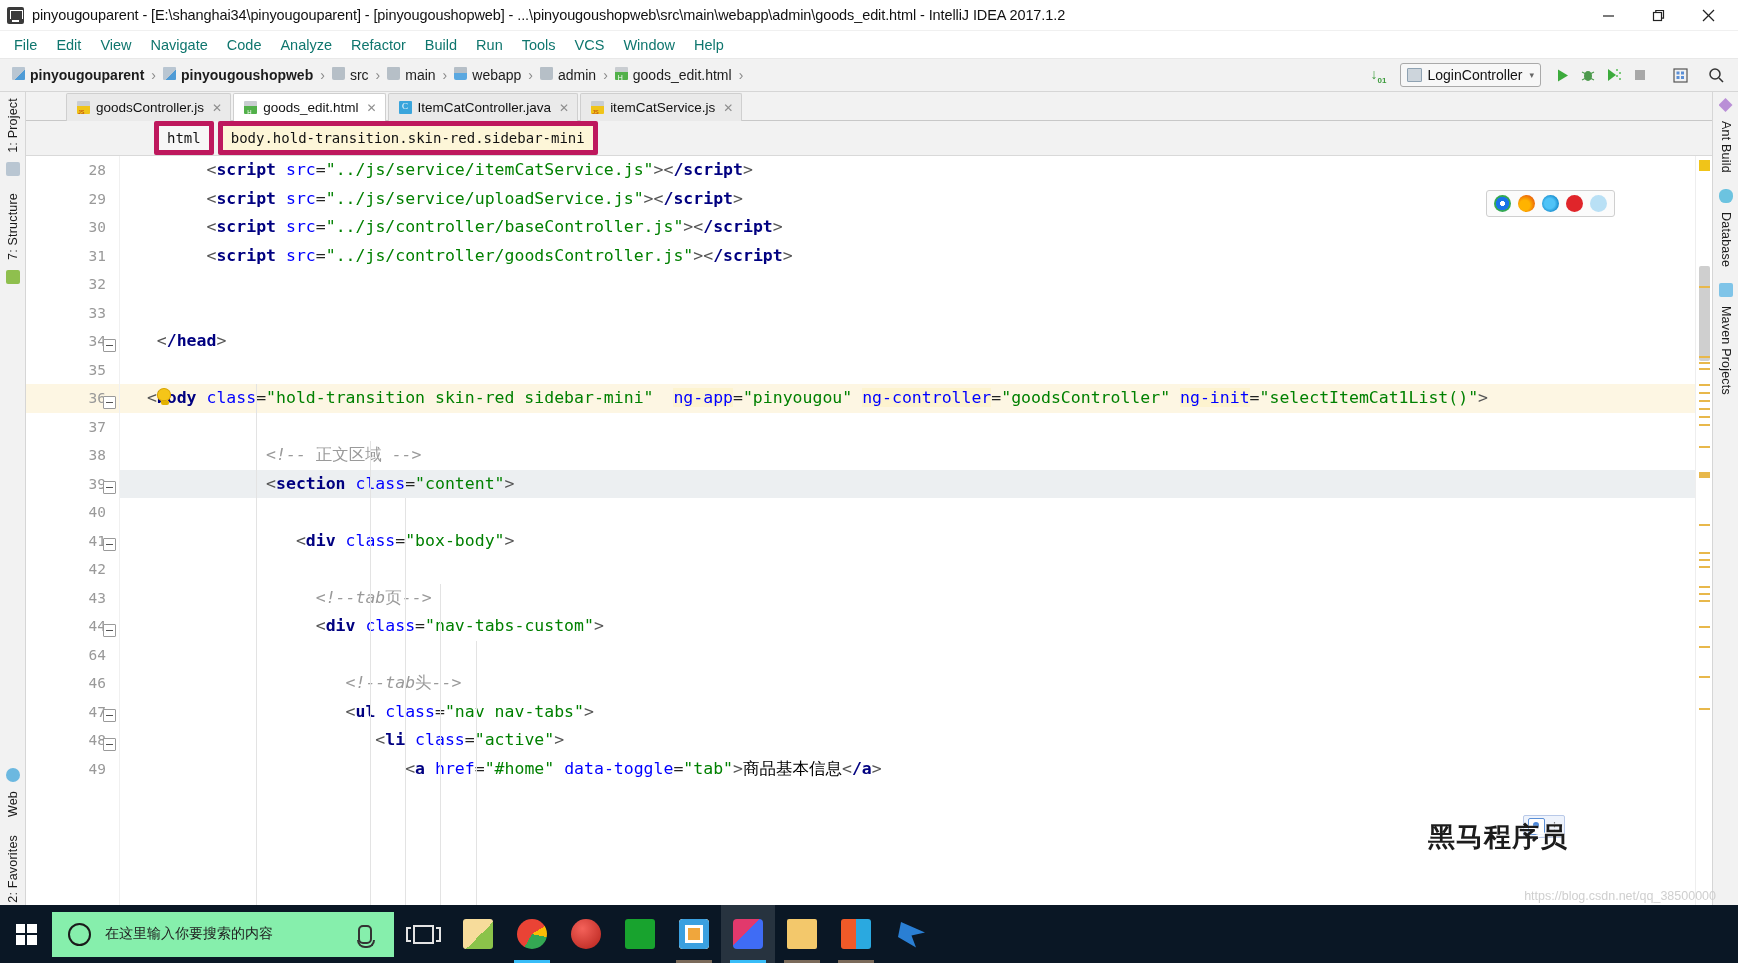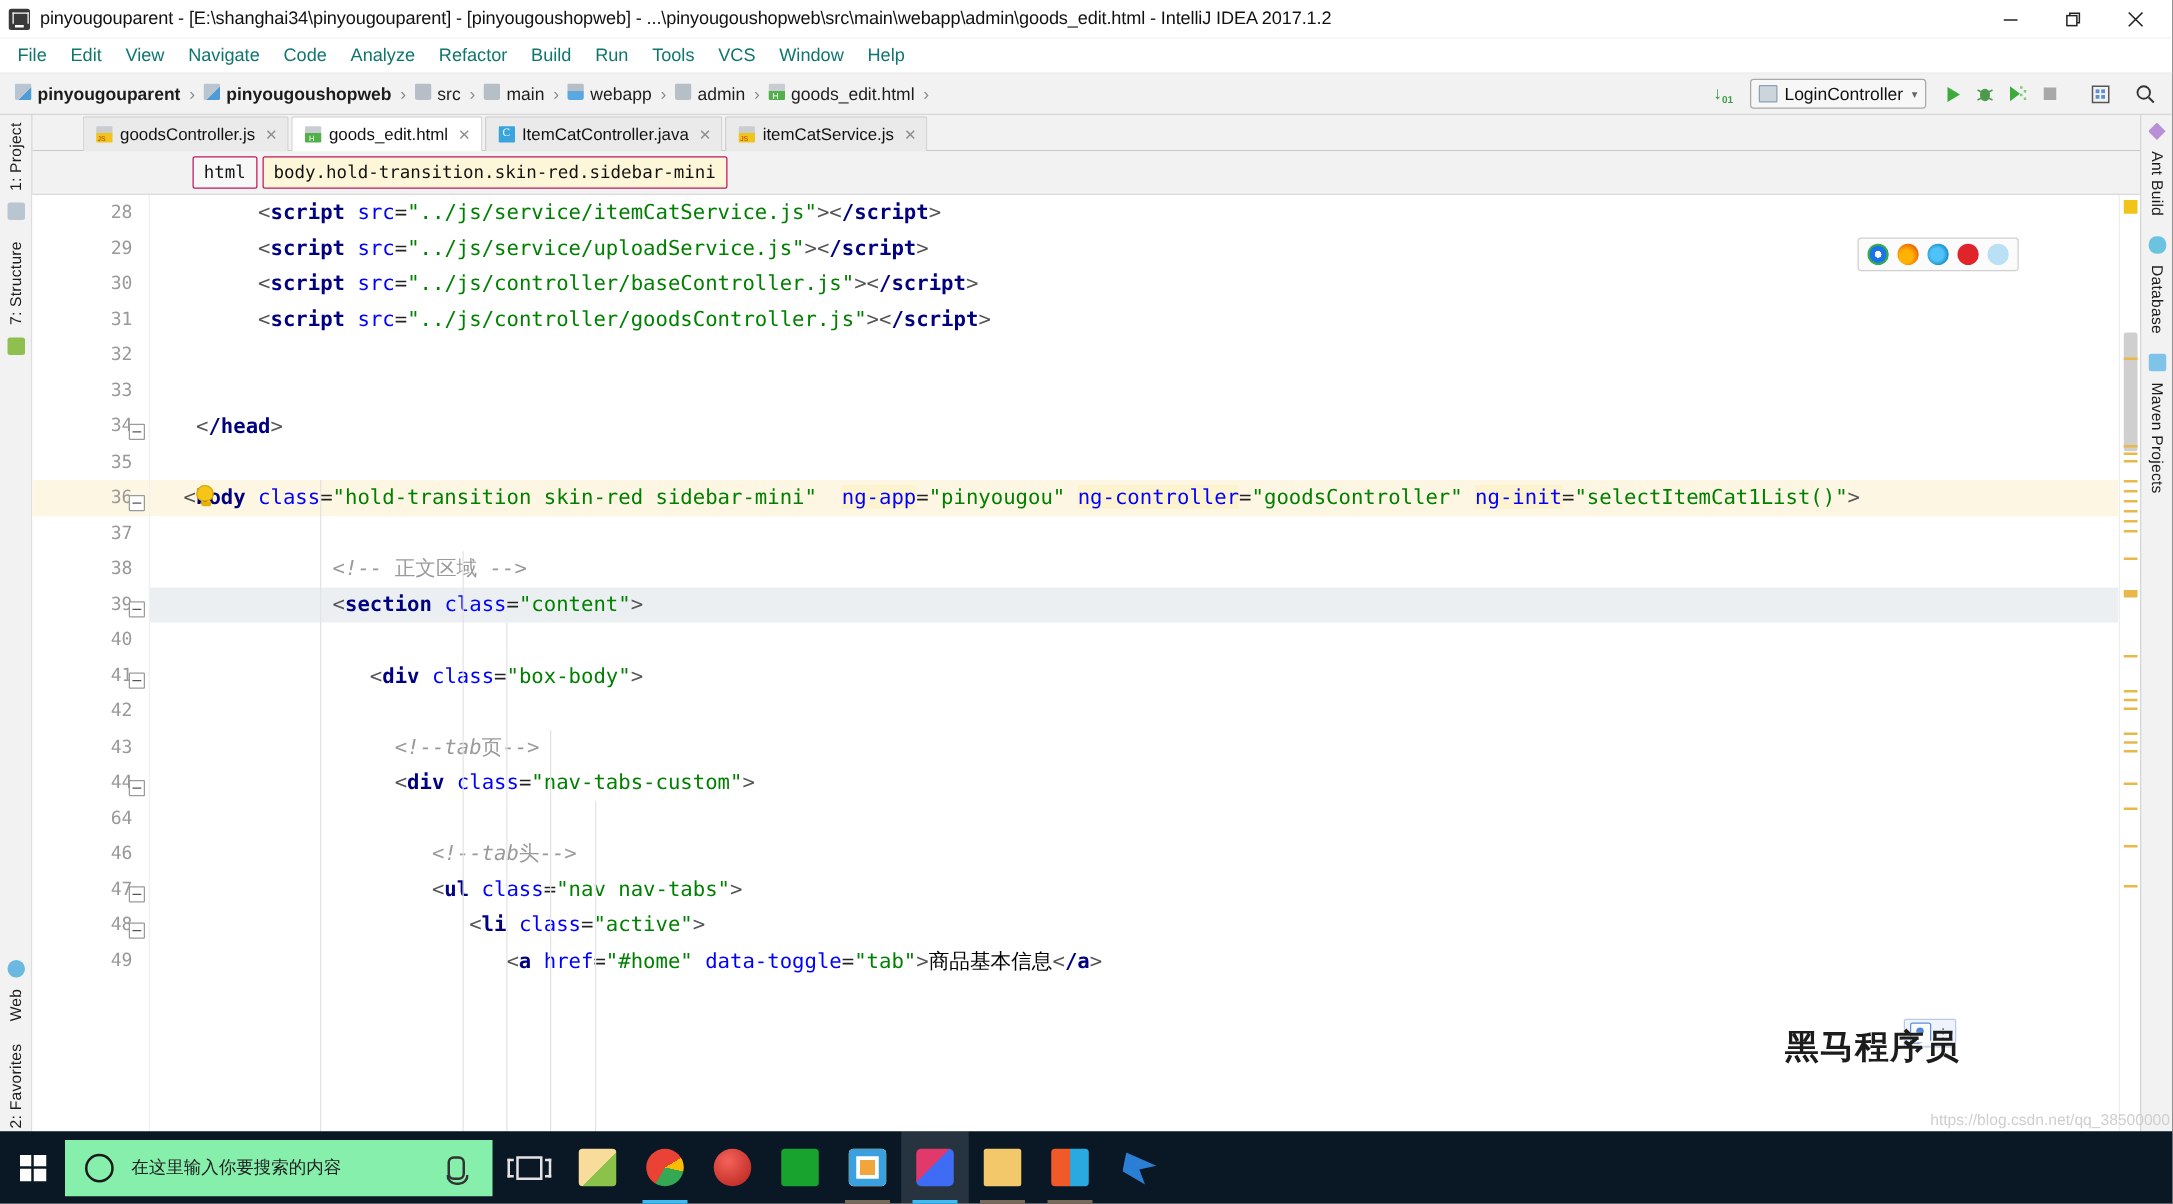--- a/index.html
+++ b/index.html
@@ -154,21 +154,21 @@
   .etab .lbl { font-size: 13.5px; color: #111; white-space: nowrap; }
   .etab .x { margin-left: 8px; color: #8d8d8d; font-size: 12px; }
 
   
   .crumbbar {
     height: 34px; background: #f2f2f2; display: flex; align-items: center;
     padding-left: 128px; flex: none; border-bottom: 1px solid #d9d9d9;
   }
   .crumb-chip {
     height: 24px; display: flex; align-items: center; padding: 0 8px;
-    border: 1px solid #be185d; background: #f7f7f7; border-radius: 2px;
+    border: 5px solid #be185d; background: #f7f7f7; border-radius: 2px;
     font-family: "DejaVu Sans Mono", monospace; font-size: 14px; color: #111;
     margin-right: 4px;
   }
   .crumb-chip.yellow { background: #fdf6d8; }
 
   
   .editor-wrap { flex: 1; display: flex; min-height: 0; background:#fff; position: relative; }
   .gutter {
     width: 93px; flex: none; background: #ffffff; position: relative;
     border-right: 1px solid #f0f0f0;
@@ -292,21 +292,21 @@
     font-family: "DejaVu Sans", sans-serif; font-size: 27px; font-weight: bold;
     color: #1c1c1c; letter-spacing: 1px; white-space: nowrap;
     text-shadow: 0 0 2px rgba(255,255,255,.6);
   }
   .wm-bili {
     position: absolute; right: 22px; bottom: 100px;
     font-family: "DejaVu Sans", sans-serif; font-size: 40px; font-weight: bold;
     color: #f2f2f2; letter-spacing: 2px; white-space: nowrap; opacity: .92;
   }
   .wm-url {
-    position: absolute; right: 2px; bottom: 60px;
+    position: absolute; right: 22px; bottom: 60px;
     font-size: 12.5px; color: #cfcfcf; white-space: nowrap;
   }
 
   
   .taskbar {
     position: absolute; left: 0; bottom: 0; width: 1738px; height: 58px;
     background: #0a1725; display: flex; align-items: center;
   }
   .tb-start {
     width: 52px; height: 58px; display: flex; align-items: center; justify-content: center;

